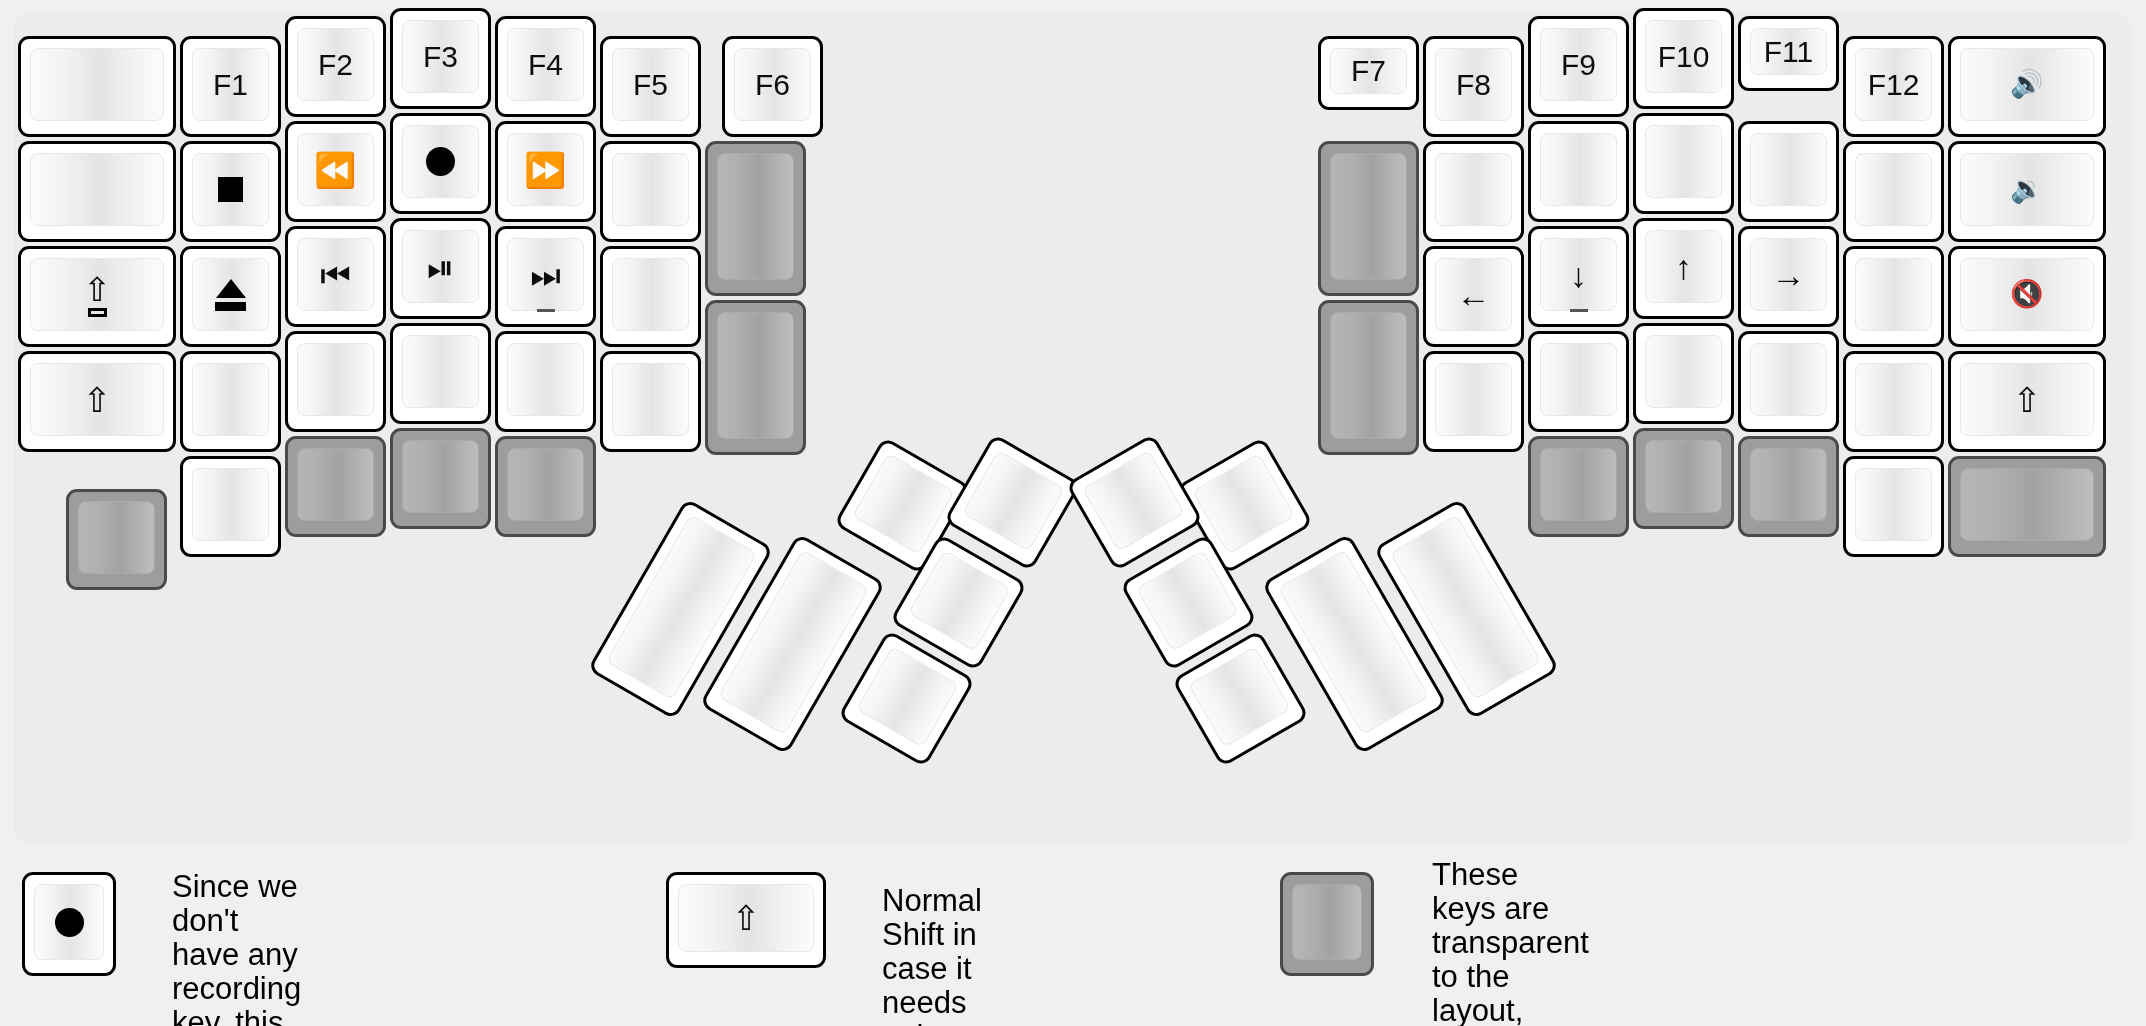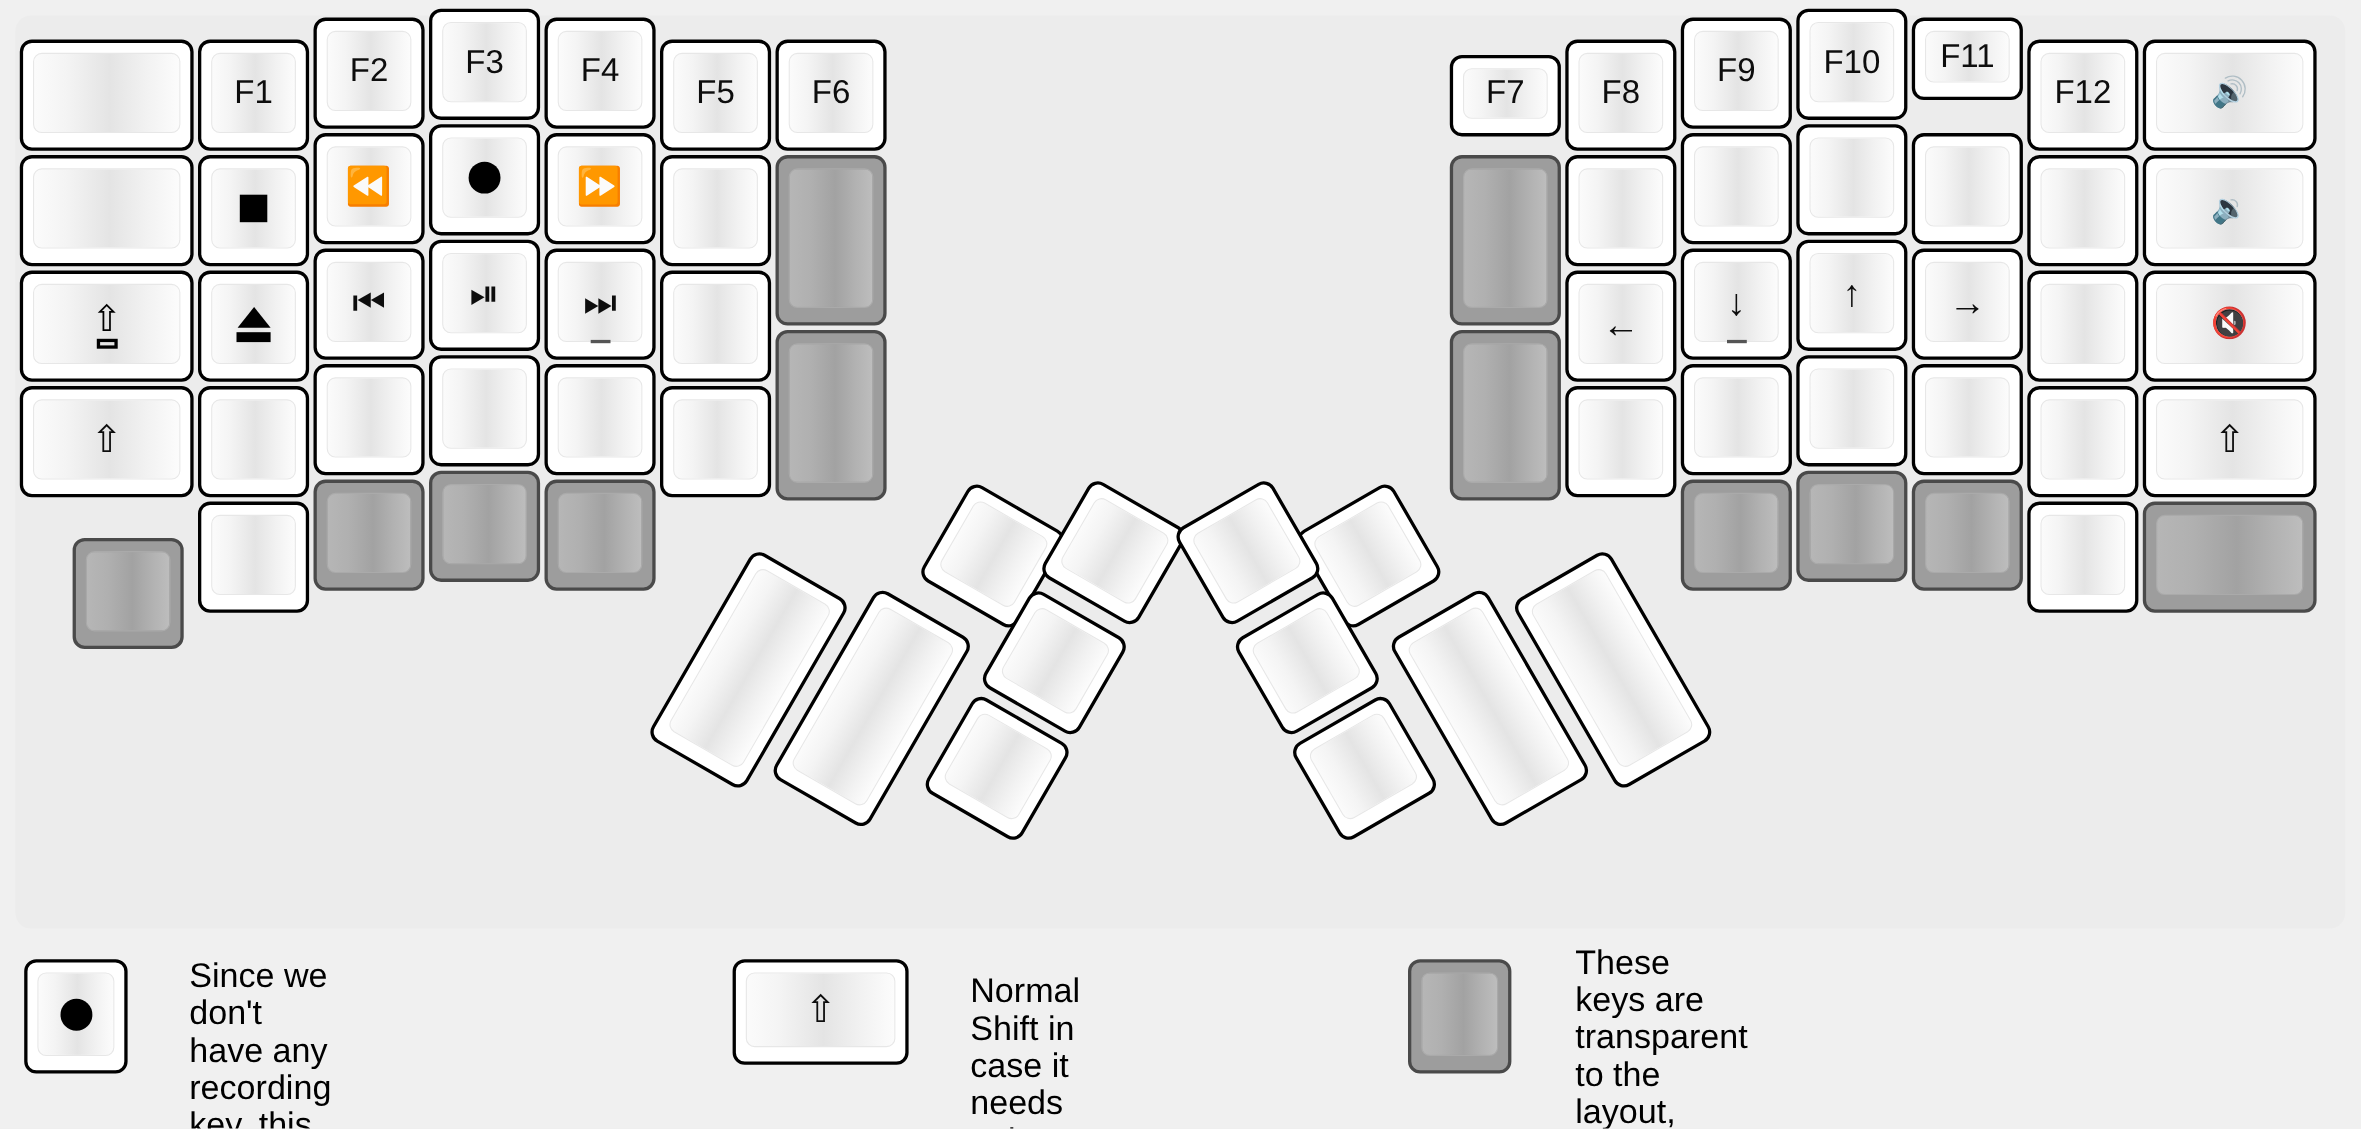--- a/index.html
+++ b/index.html
@@ -249,32 +249,32 @@
       </div>
       <div class="key" style="left: 600px; top: 141px; width: 101px; height: 101px;">
         <div class="cap"></div>
       </div>
       <div class="key" style="left: 600px; top: 246px; width: 101px; height: 101px;">
         <div class="cap"></div>
       </div>
       <div class="key" style="left: 600px; top: 351px; width: 101px; height: 101px;">
         <div class="cap"></div>
       </div>
-      <div class="key" style="left: 705px; top: 36px; width: 101px; height: 101px;">
+      <div class="key" style="left: 722px; top: 36px; width: 101px; height: 101px;">
         <div class="cap">
           <span class="lbl">F6</span>
         </div>
       </div>
       <div class="key trans" style="left: 705px; top: 141px; width: 101px; height: 155px;">
         <div class="cap"></div>
       </div>
       <div class="key trans" style="left: 705px; top: 300px; width: 101px; height: 155px;">
         <div class="cap"></div>
       </div>
-      <div class="key" style="left: 1318px; top: 36px; width: 101px; height: 74px; margin-top: 14px;">
+      <div class="key" style="left: 1318px; top: 36px; width: 101px; height: 74px;">
         <div class="cap">
           <span class="lbl">F7</span>
         </div>
       </div>
       <div class="key trans" style="left: 1318px; top: 141px; width: 101px; height: 155px;">
         <div class="cap"></div>
       </div>
       <div class="key trans" style="left: 1318px; top: 300px; width: 101px; height: 155px;">
         <div class="cap"></div>
       </div>

